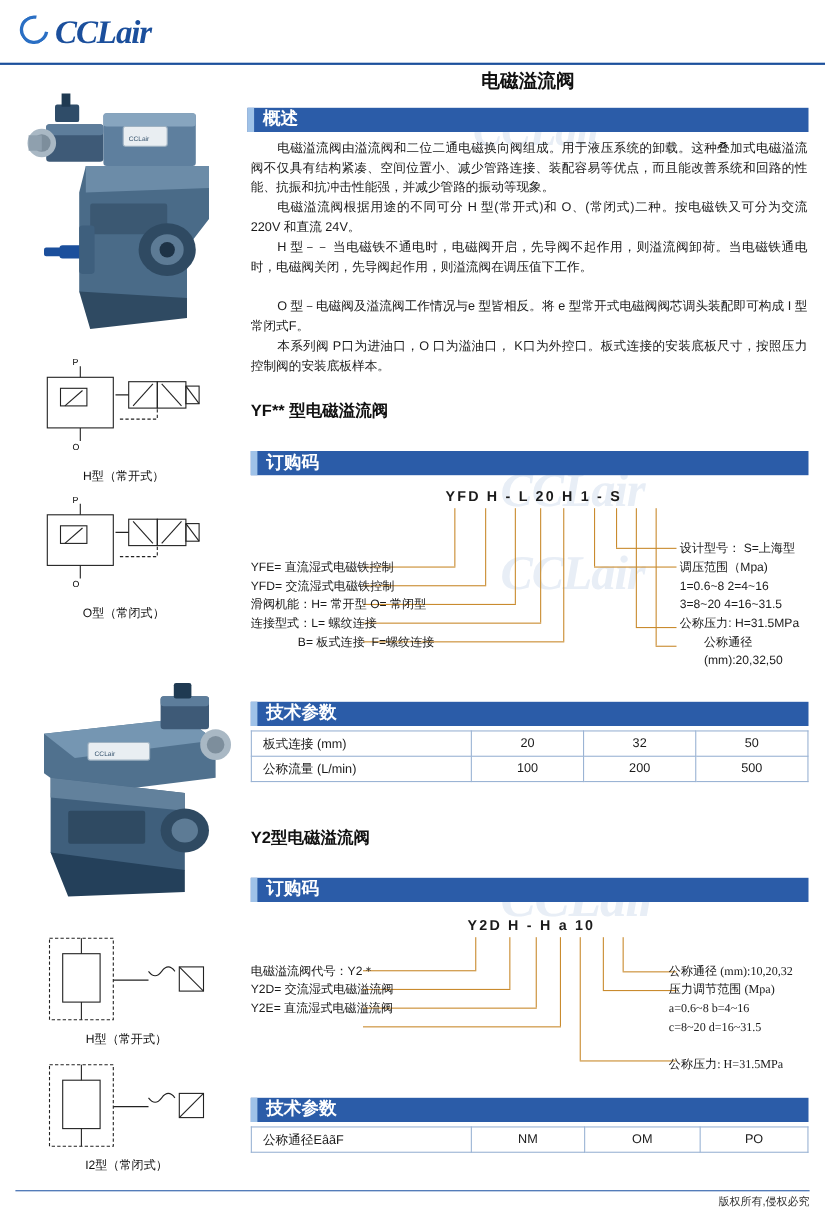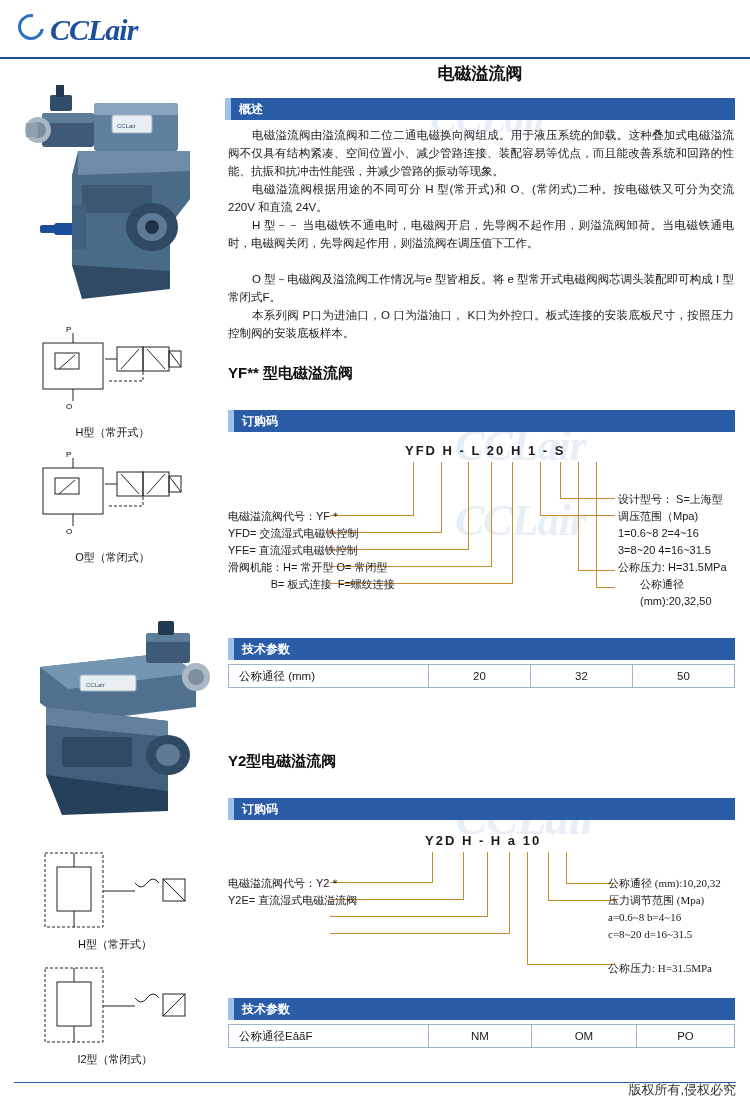--- a/index.html
+++ b/index.html
@@ -53,21 +53,21 @@
     position:absolute; left:225px; top:62px; width:510px;
     text-align:center;
     font-size:17px; font-weight:bold; color:#111;
     font-family:"Liberation Sans", sans-serif;
     z-index:3;
   }
   
   .bar {
     position:absolute; height:22px;
     background:#2b5ca8;
-    color:#fff; font-size:12px; font-weight:bold;
+    color:#fff; font-size:16px; font-weight:bold;
     line-height:22px;
     z-index:3;
   }
   .bar .bar-label { padding-left:14px; }
   .bar::after{
     content:""; position:absolute; left:0; top:0; bottom:0; width:6px;
     background:#9fc2e8;
   }
   
   .para {
@@ -109,21 +109,21 @@
     text-align:center;
     padding:0 4px;
     color:#1a1a1a;
   }
   table.spec td.lbl {
     text-align:left; padding-left:10px; width:200px;
   }
   
   .footer {
     position:absolute; right:14px; bottom:6px;
-    font-size:13px; color:#333; z-index:3;
+    font-size:10px; color:#333; z-index:3;
   }
   .footer-rule {
     position:absolute; left:14px; bottom:22px; width:722px; height:1px;
     background:#2b5ca8; z-index:3;
   }
   
   .photo {
     position:absolute; z-index:2;
   }
   .sch {
@@ -312,47 +312,53 @@
 <div class="ln lnv" style="left:540px; top:462px; height:53px;"></div>
 <div class="ln lnh" style="left:540px; top:515px; width:75px;"></div>
 <div class="ln lnv" style="left:560px; top:462px; height:36px;"></div>
 <div class="ln lnh" style="left:560px; top:498px; width:55px;"></div>
 <div class="ln lnv" style="left:578px; top:462px; height:108px;"></div>
 <div class="ln lnh" style="left:578px; top:570px; width:37px;"></div>
 <div class="ln lnv" style="left:596px; top:462px; height:125px;"></div>
 <div class="ln lnh" style="left:596px; top:587px; width:19px;"></div>
 
 <div class="legend" style="left:228px; top:508px; width:220px;">
-  <div>电磁溢流阀代号：YF＊</div>
+  <div>YFE= 直流湿式电磁铁控制</div>
   <div>YFD= 交流湿式电磁铁控制</div>
-  <div>YFE= 直流湿式电磁铁控制</div>
   <div>滑阀机能：H= 常开型   O= 常闭型</div>
+  <div>连接型式：L= 螺纹连接</div>
   <div style="white-space:pre;">              B= 板式连接  F=螺纹连接</div>
 </div>
 
 <div class="legend-r" style="left:618px; top:508px; width:130px;">
   <div style="margin-top:-17px;">设计型号：  S=上海型</div>
   <div>调压范围（Mpa)</div>
   <div>1=0.6~8  2=4~16</div>
   <div>3=8~20  4=16~31.5</div>
   <div>公称压力: H=31.5MPa</div>
   <div style="margin-left:-22px;padding-left:44px;">公称通径 (mm):20,32,50</div>
 </div>
 
 <div class="bar" style="left:228px; top:638px; width:507px;">
   <span class="bar-label">技术参数</span>
 </div>
 
 <table class="spec" style="left:228px; top:664px; width:507px;">
   <tbody>
       <tr>
-    <td class="lbl">公称通径 (mm)</td>
+    <td class="lbl">板式连接 (mm)</td>
     <td>20</td>
     <td>32</td>
     <td>50</td>
+  </tr>
+  <tr>
+    <td class="lbl">公称流量 (L/min)</td>
+    <td>100</td>
+    <td>200</td>
+    <td>500</td>
   </tr>
 </tbody>
   </table>
 
 <div class="sec-heading" style="left:228px; top:752px;">Y2型电磁溢流阀</div>
 
 <div class="bar" style="left:228px; top:798px; width:507px;">
   <span class="bar-label">订购码</span>
 </div>
 
@@ -369,20 +375,21 @@
 
 <div class="ln lnv" style="left:527px; top:852px; height:112px;"></div>
 <div class="ln lnh" style="left:527px; top:964px; width:88px;"></div>
 <div class="ln lnv" style="left:548px; top:852px; height:48px;"></div>
 <div class="ln lnh" style="left:548px; top:900px; width:67px;"></div>
 <div class="ln lnv" style="left:566px; top:852px; height:31px;"></div>
 <div class="ln lnh" style="left:566px; top:883px; width:49px;"></div>
 
 <div class="legend" style="left:228px; top:875px; width:220px;">
   <div>电磁溢流阀代号：Y2＊</div>
+  <div>Y2D= 交流湿式电磁溢流阀</div>
   <div>Y2E= 直流湿式电磁溢流阀</div>
 </div>
 
 <div class="legend-r" style="left:608px; top:875px; width:130px;font-family:Liberation Serif, serif;">
   <div>公称通径 (mm):10,20,32</div>
   <div>压力调节范围 (Mpa)</div>
   <div>a=0.6~8  b=4~16</div>
   <div>c=8~20  d=16~31.5</div>
   <div style="margin-top:17px;">公称压力: H=31.5MPa</div>
 </div>

